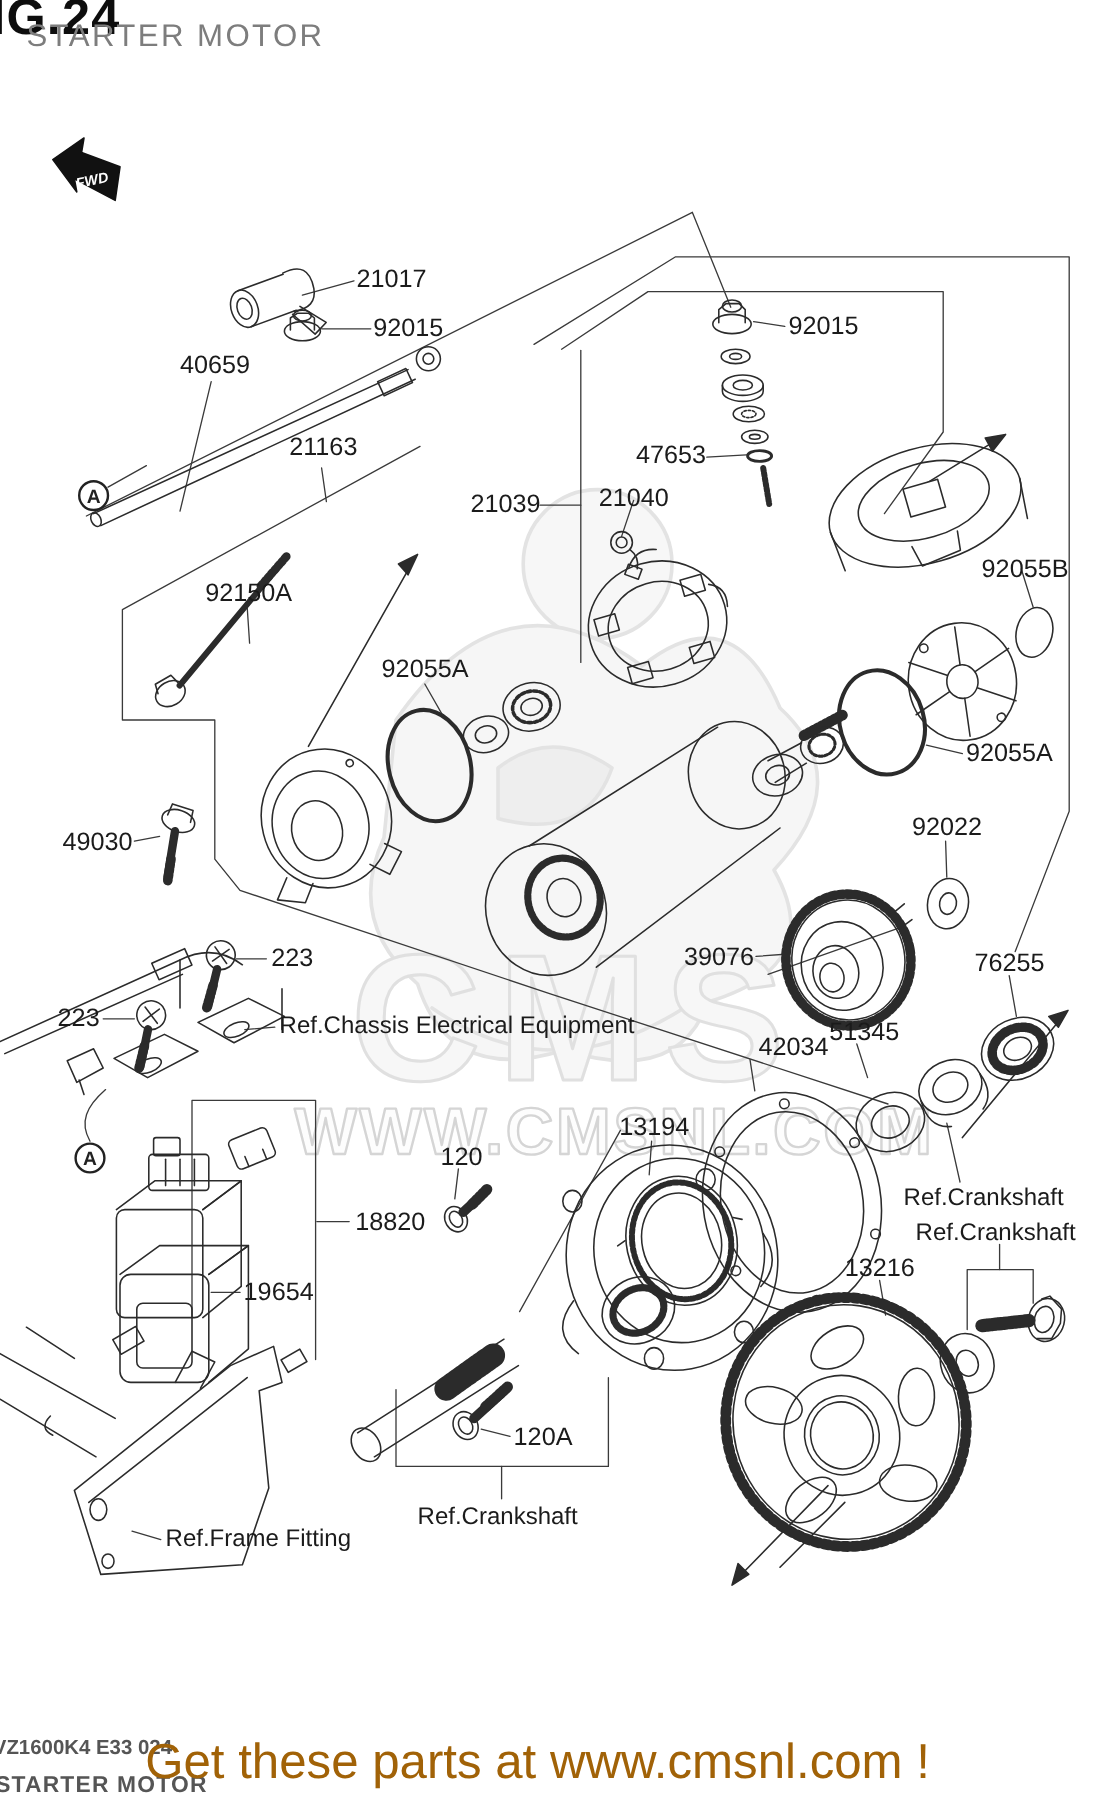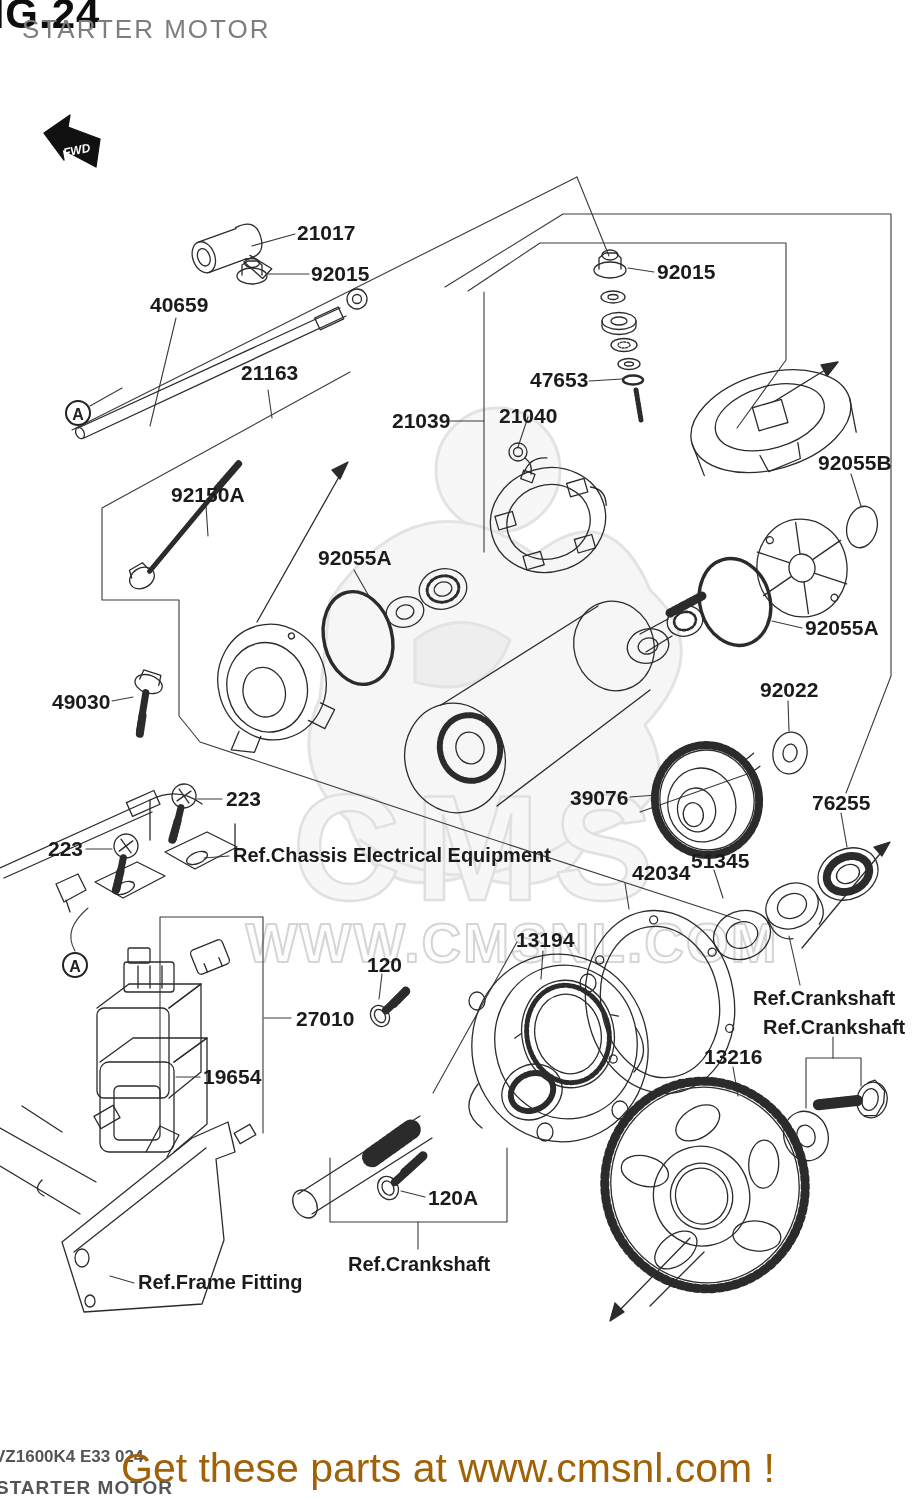--- a/index.html
+++ b/index.html
@@ -1,19 +1,19 @@
 <!DOCTYPE html>
 <html><head>
 <meta charset="utf-8">
 <style>
   html,body{margin:0;padding:0;background:#fff;}
   #page{position:relative;width:917px;height:1500px;overflow:hidden;background:#fff;
         font-family:"Liberation Sans",sans-serif;}
   #linework{position:absolute;left:0;top:0;}
-  .callout{position:absolute;font-size:21px;color:#1b1b1b;white-space:nowrap;line-height:1;font-weight:bold;}
+  .callout{position:absolute;font-size:21px;color:#1b1b1b;white-space:nowrap;line-height:1;}
   .ref{font-size:20px;}
   .fig-title{position:absolute;left:-34px;top:-10px;font-size:42px;font-weight:bold;color:#0d0d0d;letter-spacing:1px;}
   .fig-sub{position:absolute;left:22px;top:14px;font-size:26px;color:#7d7d7d;letter-spacing:2px;}
   .a-marker{position:absolute;width:26px;height:26px;border:2px solid #222;border-radius:50%;
             text-align:center;line-height:25px;font-size:16px;font-weight:bold;color:#222;background:#fff;box-sizing:border-box;}
   .footer-code{position:absolute;left:-6px;top:1447px;font-size:17px;font-weight:bold;color:#555;letter-spacing:0;}
   .footer-title{position:absolute;left:-4px;top:1477px;font-size:19px;font-weight:bold;color:#555;letter-spacing:1px;}
   .promo{position:absolute;left:98px;top:1445px;font-size:41px;color:#a16207;white-space:nowrap;margin-left:23px;}
 </style>
 </head>
@@ -391,35 +391,35 @@
 <div class="fig-sub">STARTER MOTOR</div>
 
 <div class="callout" style="left:297px;top:222px">21017</div>
 <div class="callout" style="left:311px;top:263px">92015</div>
 <div class="callout" style="left:150px;top:294px">40659</div>
 <div class="callout" style="left:241px;top:362px">21163</div>
 <div class="callout" style="left:392px;top:410px">21039</div>
 <div class="callout" style="left:530px;top:369px">47653</div>
 <div class="callout" style="left:499px;top:405px">21040</div>
 <div class="callout" style="left:657px;top:261px">92015</div>
-<div class="callout" style="left:818px;top:452px">92055B</div>
+<div class="callout" style="left:818px;top:464px">92055B</div>
 <div class="callout" style="left:171px;top:484px">92150A</div>
 <div class="callout" style="left:318px;top:547px">92055A</div>
 <div class="callout" style="left:52px;top:691px">49030</div>
 <div class="callout" style="left:805px;top:617px">92055A</div>
 <div class="callout" style="left:760px;top:679px">92022</div>
 <div class="callout" style="left:570px;top:787px">39076</div>
 <div class="callout" style="left:812px;top:792px">76255</div>
 <div class="callout" style="left:691px;top:850px">51345</div>
 <div class="callout" style="left:632px;top:862px">42034</div>
 <div class="callout" style="left:516px;top:929px">13194</div>
 <div class="callout" style="left:367px;top:954px">120</div>
 <div class="callout" style="left:226px;top:788px">223</div>
 <div class="callout" style="left:48px;top:838px">223</div>
-<div class="callout" style="left:296px;top:1008px">27010</div>
+<div class="callout" style="left:296px;top:1008px">18820</div>
 <div class="callout" style="left:203px;top:1066px">19654</div>
 <div class="callout" style="left:704px;top:1046px">13216</div>
 <div class="callout" style="left:428px;top:1187px">120A</div>
 
 <div class="callout ref" style="left:233px;top:845px">Ref.Chassis Electrical Equipment</div>
 <div class="callout ref" style="left:753px;top:988px">Ref.Crankshaft</div>
 <div class="callout ref" style="left:763px;top:1017px">Ref.Crankshaft</div>
 <div class="callout ref" style="left:348px;top:1254px">Ref.Crankshaft</div>
 <div class="callout ref" style="left:138px;top:1272px">Ref.Frame Fitting</div>
 

